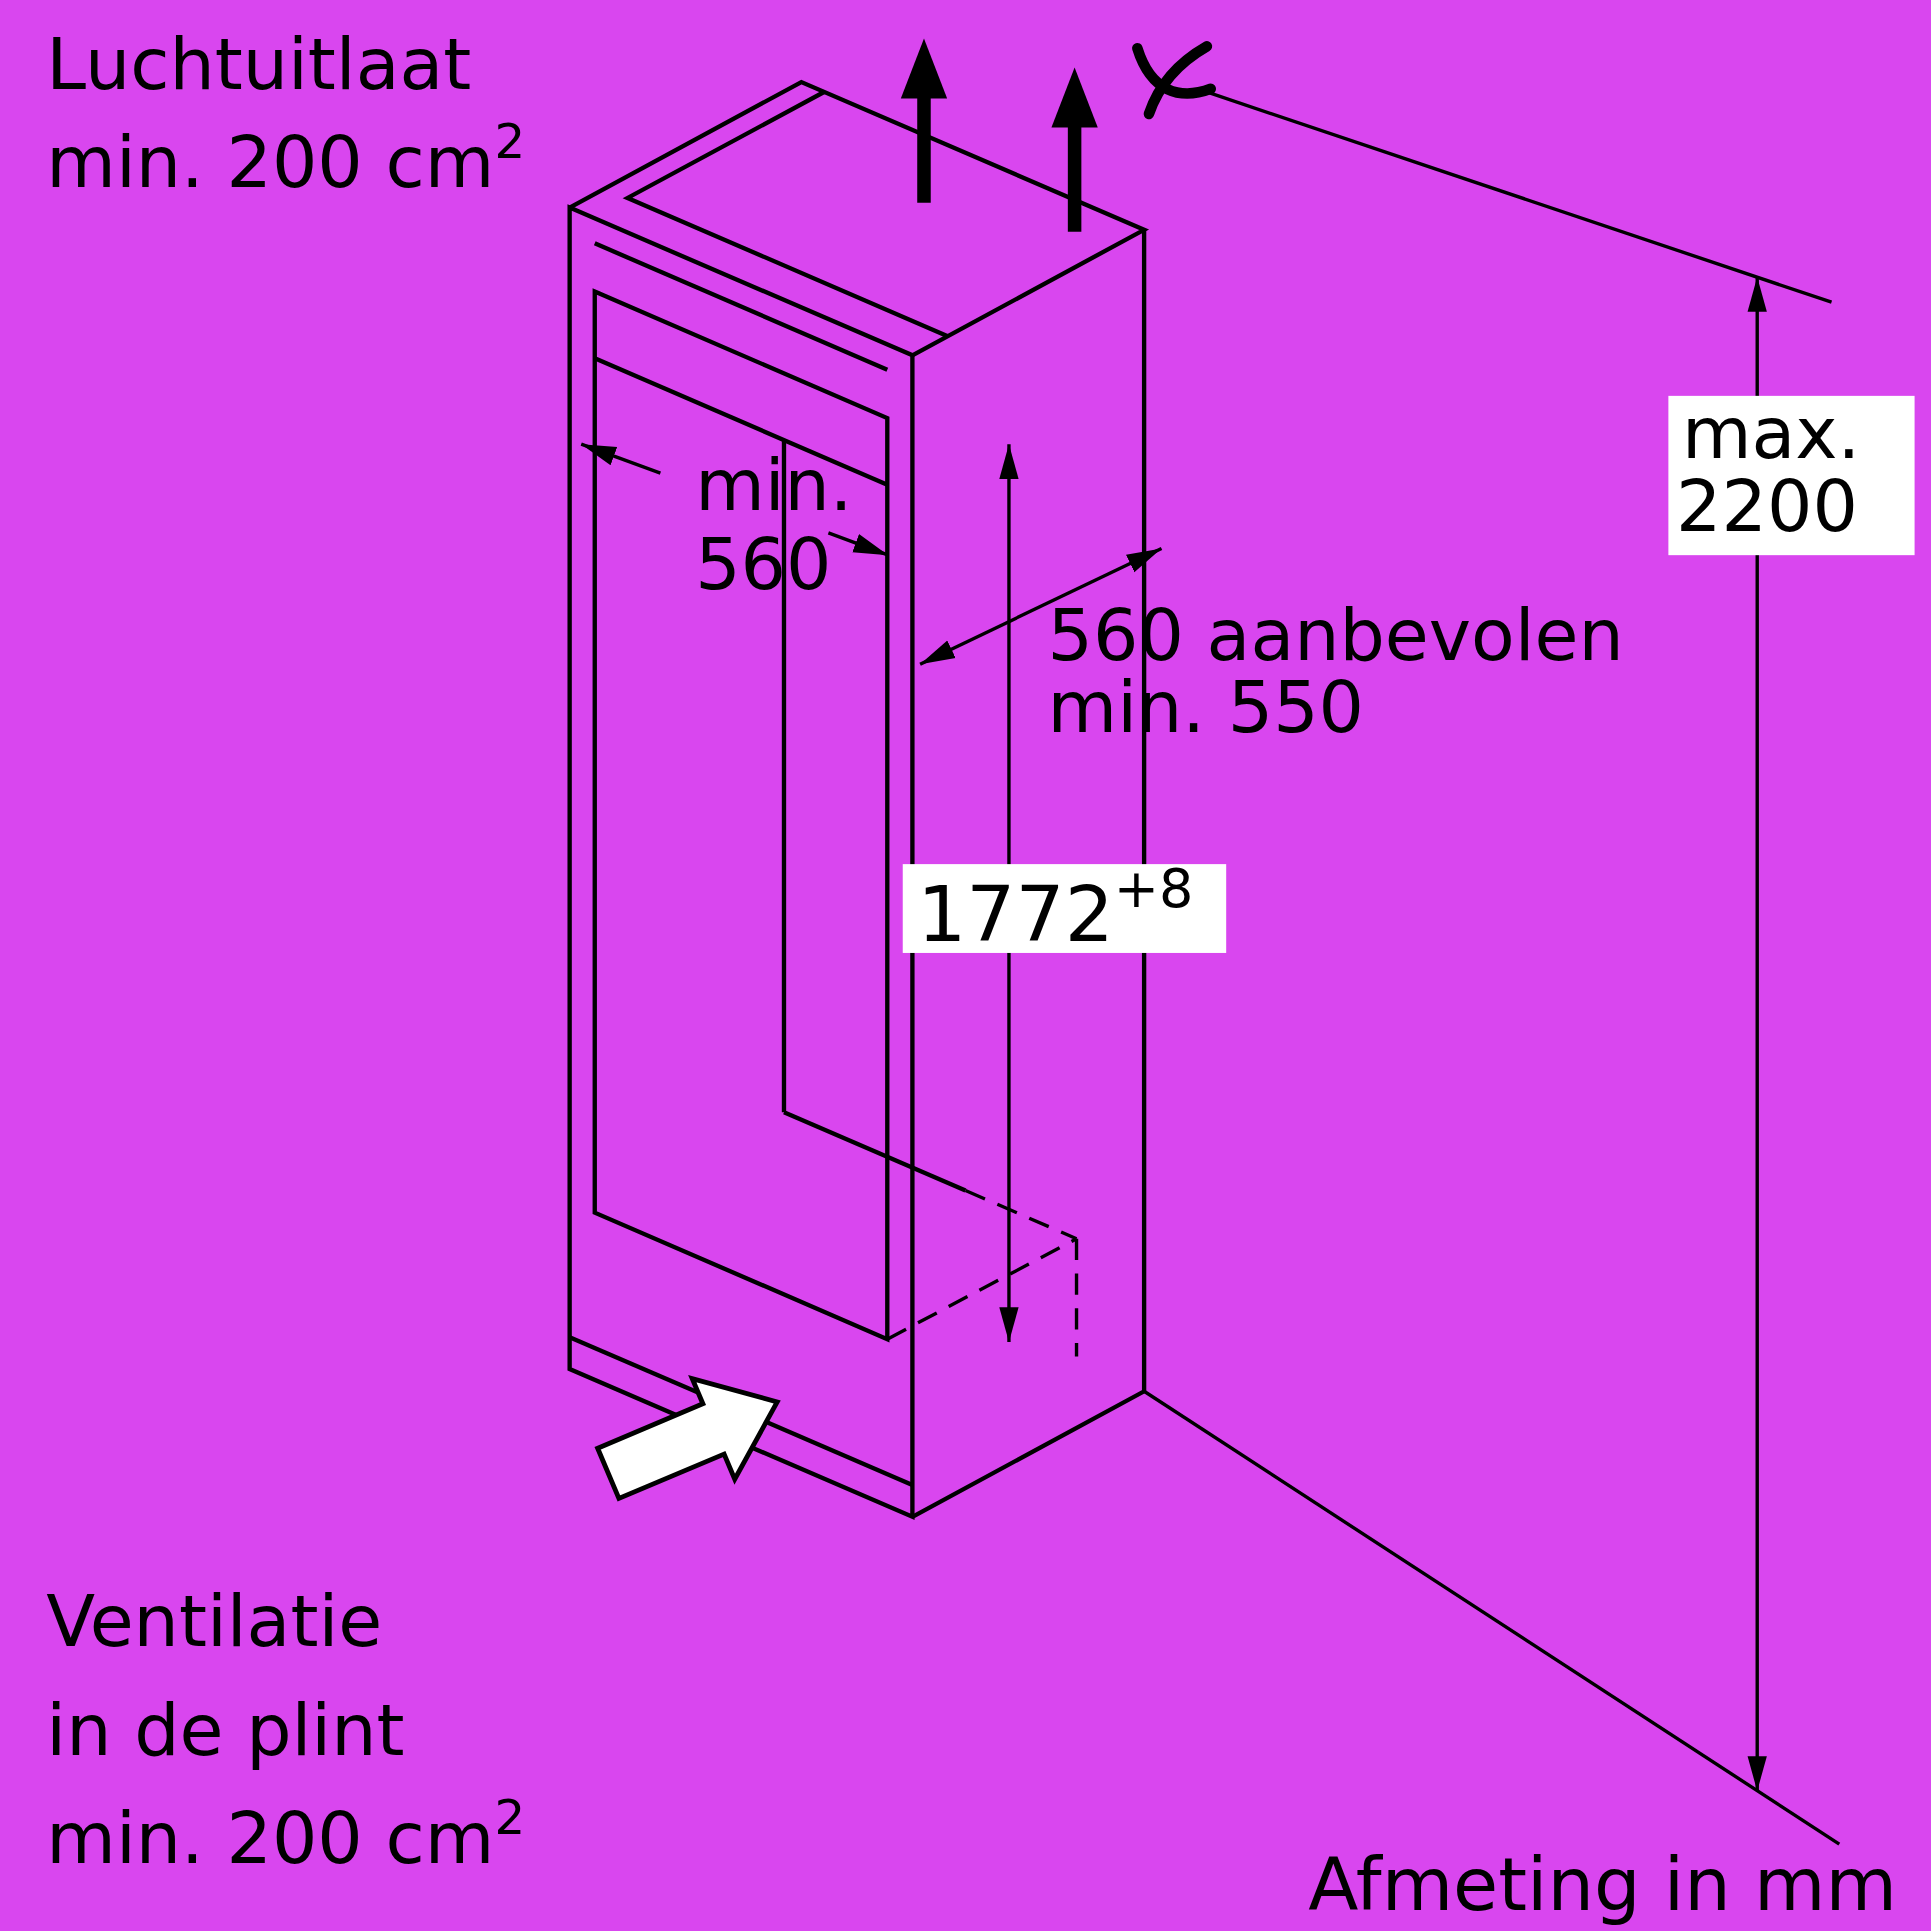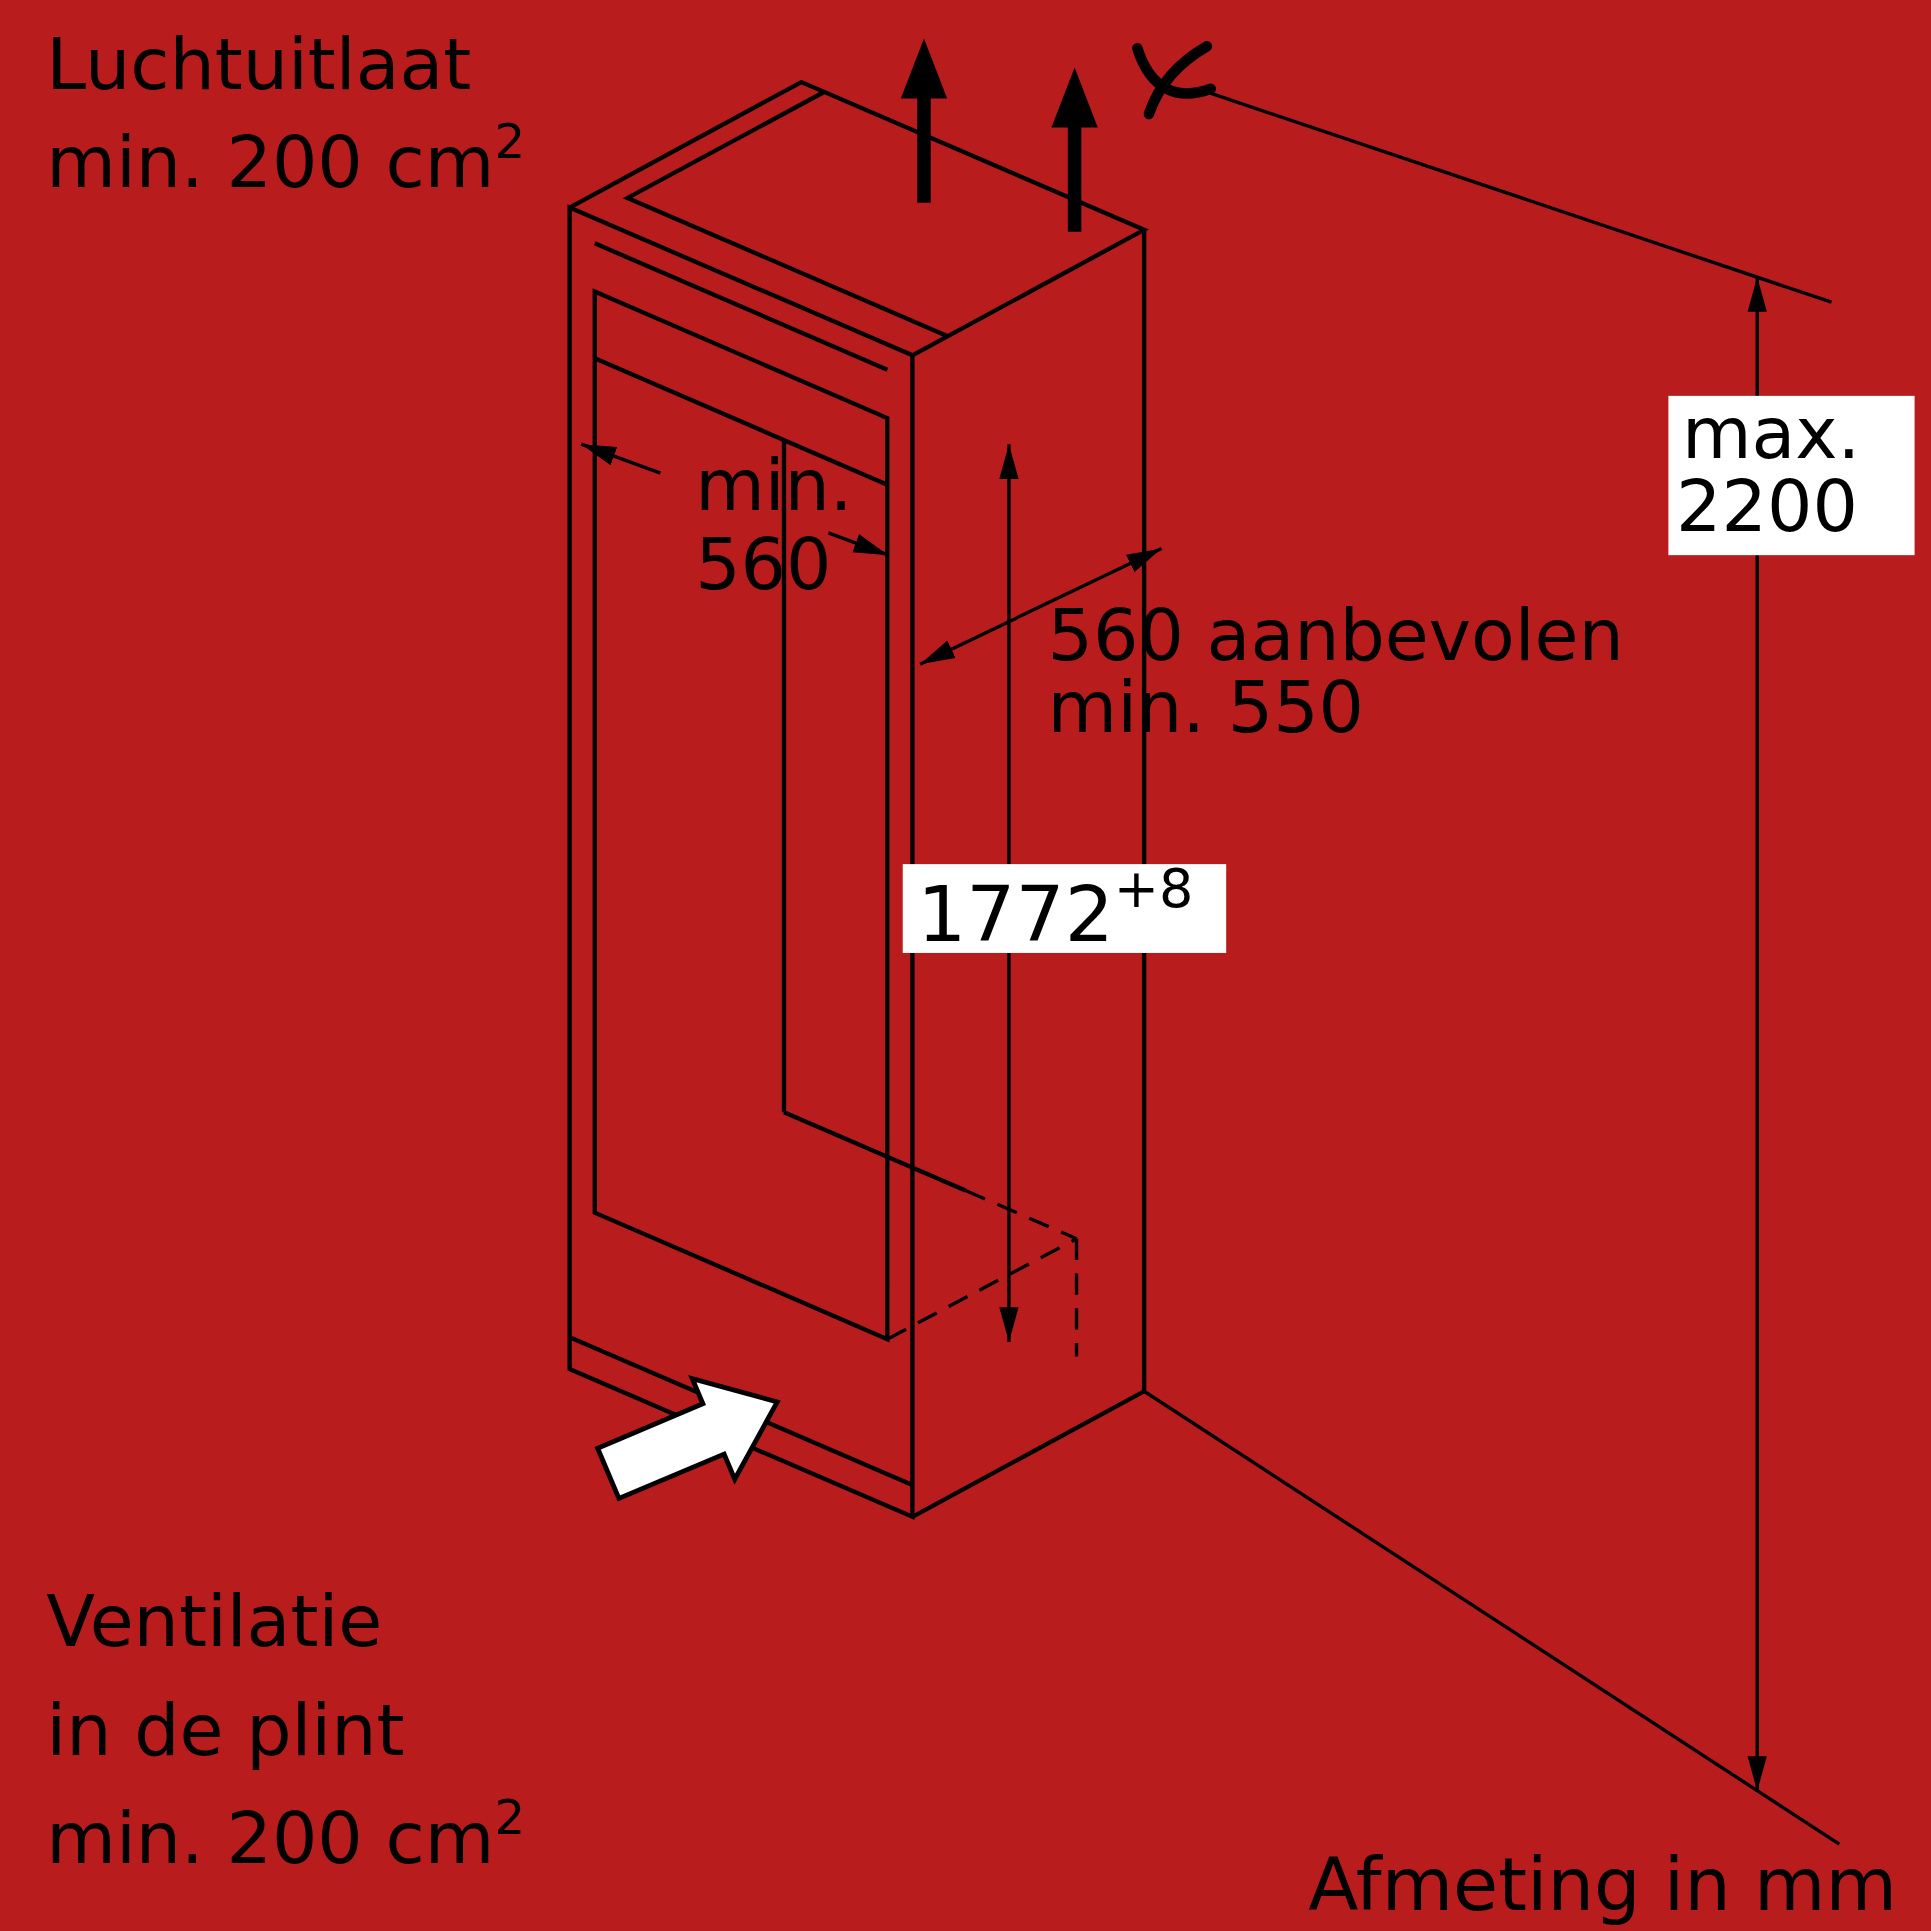--- a/index.html
+++ b/index.html
@@ -3,21 +3,21 @@
 <meta charset="utf-8">
 <style>
   html, body {
     margin: 0;
     padding: 0;
     background: #ffffff;
   }
   .stage {
     width: 1931px;
     height: 1931px;
-    background: #b91c1c;
+    background: #d946ef;
     position: relative;
   }
   svg text, svg tspan {
     font-family: "DejaVu Sans", "Liberation Sans", sans-serif;
     fill: #000000;
   }
   .solid {
     fill: none;
     stroke: #000000;
     stroke-width: 4.5;

